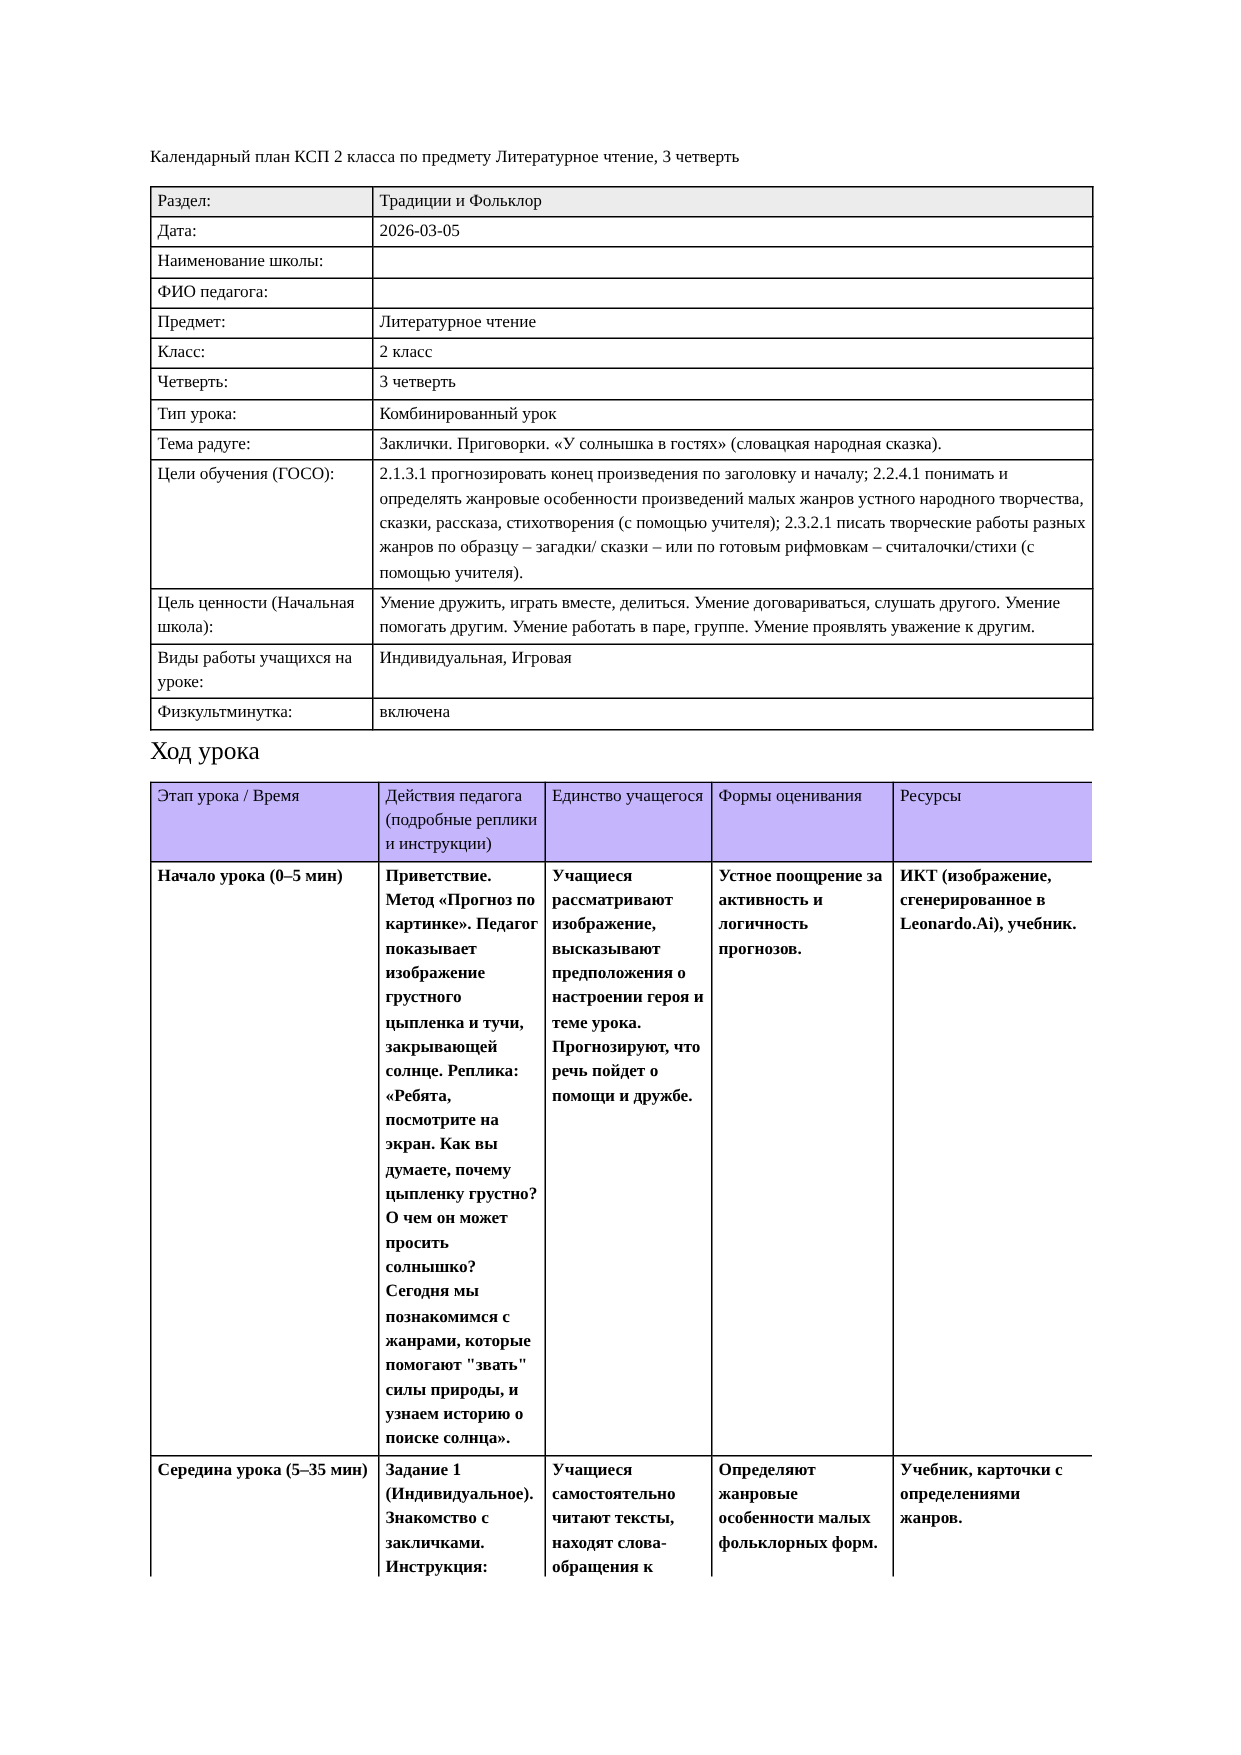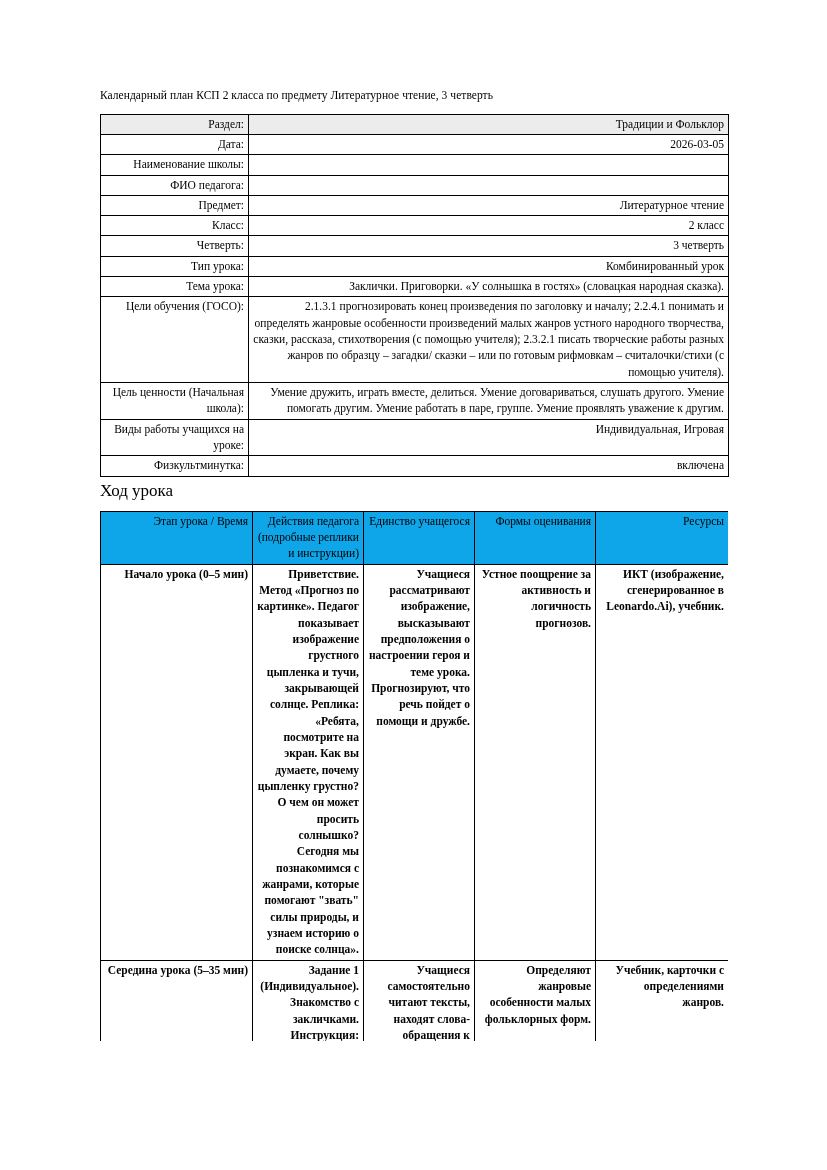--- a/index.html
+++ b/index.html
@@ -20,42 +20,42 @@
     position: absolute;
     left: 0;
     top: 0;
     width: 827px;
     height: 1170px;
     background: #ffffff;
   }
   .content {
     position: absolute;
     left: 100px;
-    top: 88px;
+    top: 98px;
     width: 628px;
   }
   .doc-title {
     font-size: 11.5px;
     line-height: 1.35;
     margin: 0 0 10px 0;
     letter-spacing: 0.05px;
   }
   table.doc-table {
     border-collapse: collapse;
     table-layout: fixed;
     width: 628px;
     font-size: 11.5px;
     line-height: 1.42;
   }
   table.doc-table td,
   table.doc-table th {
     border: 1px solid #000000;
     padding: 1px 4px 2px 4px;
     vertical-align: top;
-    text-align: right;
+    text-align: left;
     font-weight: normal;
     word-wrap: break-word;
     overflow-wrap: break-word;
     hyphens: none;
     margin-left: 36px;
   }
   
   table.info-table col.c-label { width: 148px; }
   table.info-table col.c-value { width: 480px; }
 
@@ -70,21 +70,21 @@
   }
 
   
   table.flow-table col.c-stage { width: 152px; }
   table.flow-table col.c-teacher { width: 111px; }
   table.flow-table col.c-student { width: 111px; }
   table.flow-table col.c-assess { width: 121px; }
   table.flow-table col.c-res { width: 133px; }
 
   table.flow-table thead td {
-    background: #0ea5e9;
+    background: #c4b5fd;
     height: 48px;
     vertical-align: top;
   }
   table.flow-table tbody td {
     vertical-align: top;
     font-weight: bold;
   }
   .clip-wrap {
     overflow: hidden;
   }
@@ -130,21 +130,21 @@
           </tr>
           <tr>
             <td>Четверть:</td>
             <td>3 четверть</td>
           </tr>
           <tr>
             <td>Тип урока:</td>
             <td>Комбинированный урок</td>
           </tr>
           <tr>
-            <td>Тема урока:</td>
+            <td>Тема радуге:</td>
             <td>Заклички. Приговорки. «У солнышка в гостях» (словацкая народная сказка).</td>
           </tr>
           <tr>
             <td>Цели обучения (ГОСО):</td>
             <td>2.1.3.1 прогнозировать конец произведения по заголовку и началу; 2.2.4.1 понимать и определять жанровые особенности произведений малых жанров устного народного творчества, сказки, рассказа, стихотворения (с помощью учителя); 2.3.2.1 писать творческие работы разных жанров по образцу – загадки/ сказки – или по готовым рифмовкам – считалочки/стихи (с помощью учителя).</td>
           </tr>
           <tr>
             <td>Цель ценности (Начальная школа):</td>
             <td>Умение дружить, играть вместе, делиться. Умение договариваться, слушать другого. Умение помогать другим. Умение работать в паре, группе. Умение проявлять уважение к другим.</td>
           </tr>

